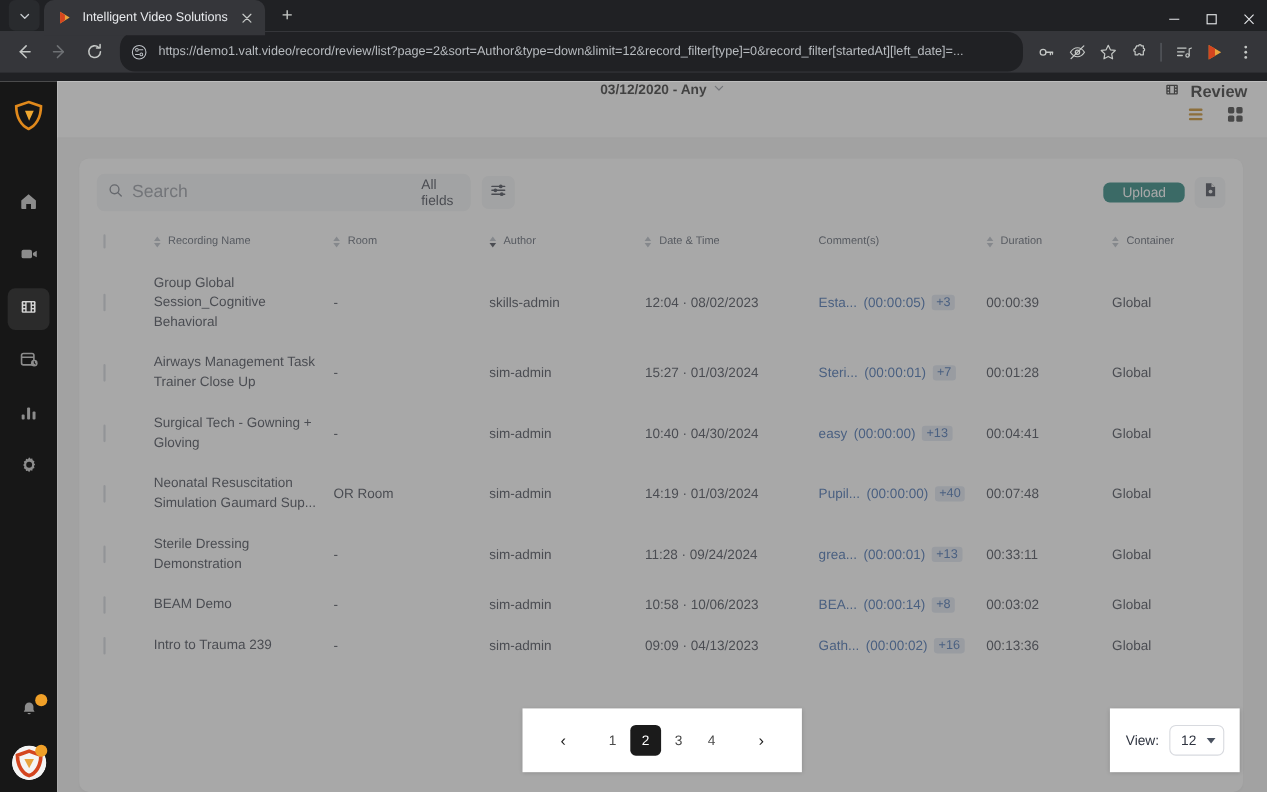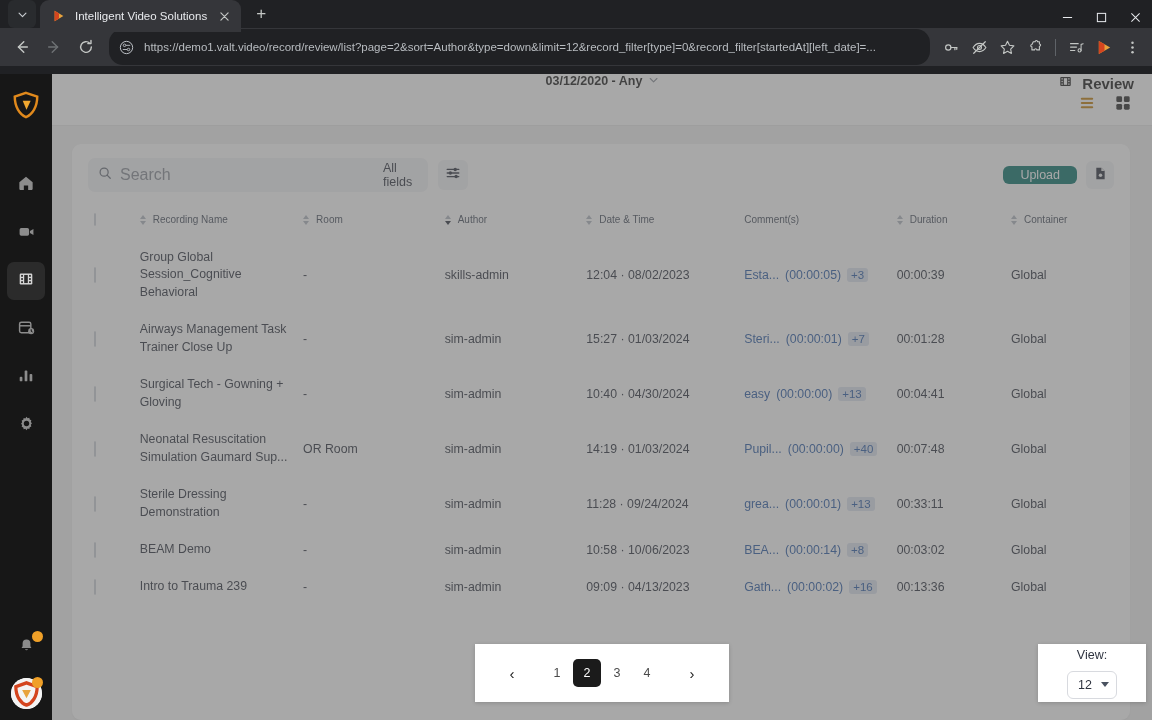--- a/index.html
+++ b/index.html
@@ -144,24 +144,23 @@
     justify-content: center; gap: 0; box-shadow: 0 1px 4px rgba(0,0,0,.18);
   }
   .pg-arrow { width: 34px; height: 34px; display: flex; align-items: center; justify-content: center;
     color: #1b1b1b; font-size: 15px; }
   .pg-nums { display: flex; align-items: center; gap: 2px; margin: 0 14px; }
   .pg-num { min-width: 28px; height: 28px; border-radius: 5px; display: flex; align-items: center;
     justify-content: center; font-size: 12.5px; color: #4a4a4a; }
   .pg-num.active { background: #1b1b1b; color: #fff; }
 
   .viewsel {
-    position: absolute; right: 6px; bottom: 18px; z-index: 60; width: 108px; height: 58px;
+    position: absolute; right: 25px; bottom: 18px; z-index: 60; width: 118px; height: 58px;
     background: #fff; display: flex; align-items: center; justify-content: center; gap: 9px;
     box-shadow: 0 1px 4px rgba(0,0,0,.18);
-    flex-direction: column;
   }
   .vs-label { font-size: 12.5px; color: #2f3440; }
   .vs-box { height: 28px; padding: 0 7px 0 10px; border: 1px solid #d8dadf; border-radius: 6px;
     display: flex; align-items: center; gap: 9px; font-size: 12.5px; color: #2f3440; }
   .caret { width: 0; height: 0; border-left: 4px solid transparent; border-right: 4px solid transparent;
     border-top: 5px solid #4a5260; }
 </style>
 </head>
 <body>
 

